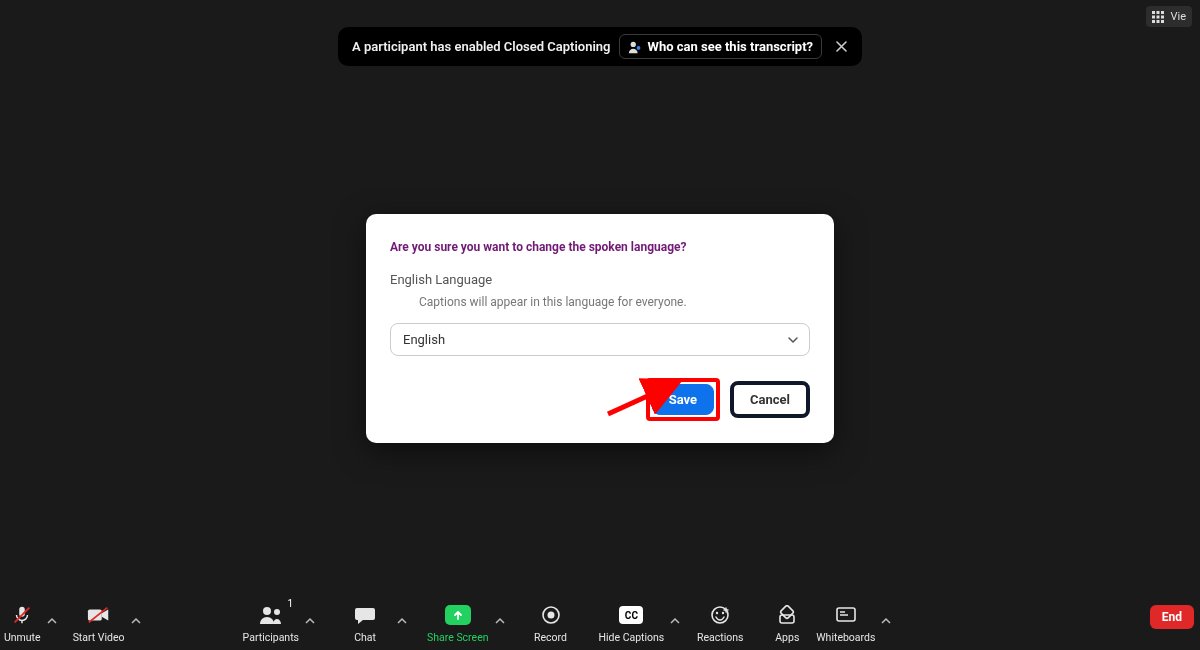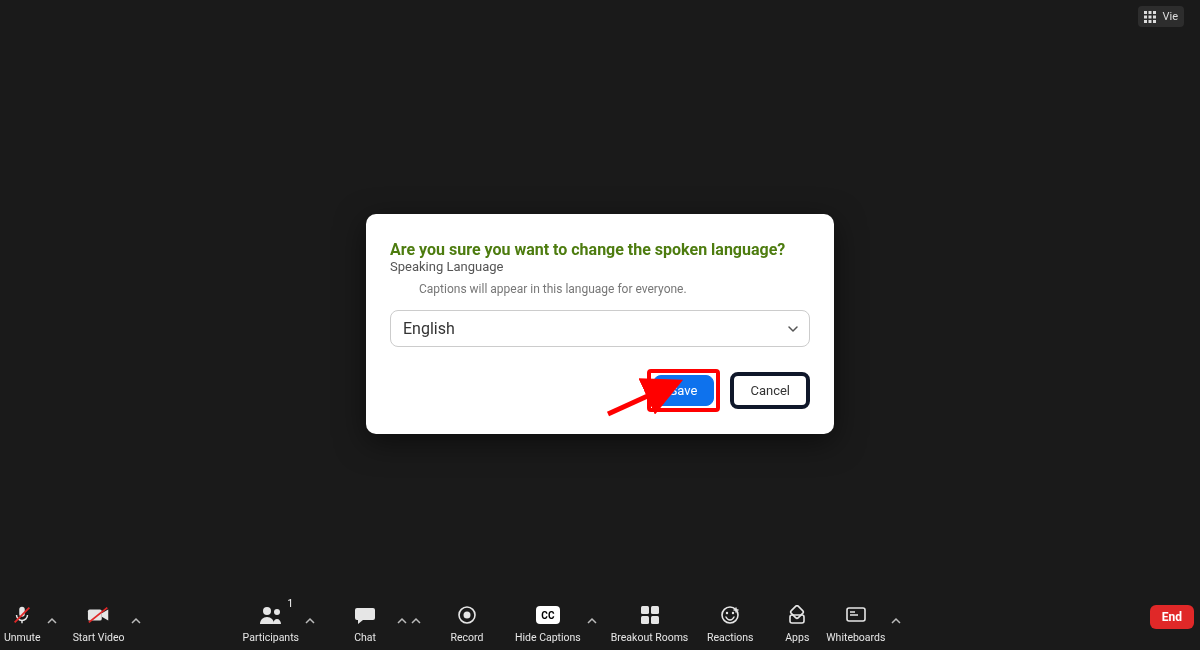--- a/index.html
+++ b/index.html
@@ -1,39 +1,39 @@
 <!DOCTYPE html>
 <html><head>
 <meta charset="utf-8">
 <style>
   *{box-sizing:border-box;margin:0;padding:0;font-family:-apple-system,BlinkMacSystemFont,"Segoe UI",Roboto,Helvetica,Arial,sans-serif;}
   html,body{width:1200px;height:650px;overflow:hidden;background:#1a1a1a;color:#fff;}
   .stage{position:relative;width:1200px;height:650px;background:#1a1a1a;}
 
   
-  .view-pill{position:absolute;top:6px;right:16px;display:flex;align-items:center;gap:6px;background:#2d2d2d;color:#ddd;font-size:11px;padding:4px 6px;border-radius:4px;}
+  .view-pill{position:absolute;top:6px;right:8px;display:flex;align-items:center;gap:6px;background:#2d2d2d;color:#ddd;font-size:11px;padding:4px 6px;border-radius:4px;}
   .view-pill svg{display:block;}
 
   
   .notif{position:absolute;top:27px;left:50%;transform:translateX(-50%);display:flex;align-items:center;gap:8px;background:#000;border-radius:10px;padding:7px 10px 7px 14px;font-size:13px;}
   .notif .msg{color:#f0f0f0;font-weight:600;}
   .who-box{display:flex;align-items:center;gap:6px;padding:4px 8px;border:1px solid #3a3a3a;border-radius:6px;}
   .who-box .who-text{font-weight:700;color:#fff;font-size:13px;}
   .person-icon{width:14px;height:14px;}
   .close-x{width:22px;height:22px;display:flex;align-items:center;justify-content:center;color:#ccc;font-size:14px;cursor:pointer;border-radius:4px;}
 
   
   .dialog{position:absolute;left:366px;top:214px;width:468px;background:#fff;color:#222;border-radius:10px;padding:26px 24px 22px 24px;box-shadow:0 8px 30px rgba(0,0,0,0.5);}
-  .dialog h2{font-size:16px;font-weight:700;color:#4d7c0f;}
+  .dialog h2{font-size:12px;font-weight:700;color:#701a75;margin-bottom:18px;}
   .section-label{font-size:13px;color:#555;margin-bottom:8px;}
   .help-text{font-size:12px;color:#777;margin-bottom:14px;margin-left:29px;}
-  .select{position:relative;width:100%;border:1px solid #ccc;border-radius:8px;padding:8px 34px 8px 12px;font-size:16px;color:#333;background:#fff;cursor:pointer;}
+  .select{position:relative;width:100%;border:1px solid #ccc;border-radius:8px;padding:8px 34px 8px 12px;font-size:13px;color:#333;background:#fff;cursor:pointer;}
   .select .chev{position:absolute;right:10px;top:50%;transform:translateY(-50%);}
   .dialog-actions{display:flex;justify-content:flex-end;gap:10px;margin-top:22px;align-items:center;}
-  .btn{font-size:13px;padding:7px 16px;border-radius:8px;cursor:pointer;font-weight:400;}
+  .btn{font-size:13px;padding:7px 16px;border-radius:8px;cursor:pointer;font-weight:700;}
   .btn-primary{background:#0e72ed;color:#fff;border:1px solid #0e72ed;}
   .btn-secondary{background:#fff;color:#333;border:4px solid #0f172a;}
   .highlight-frame{border:4px solid #ff0000;padding:2px;border-radius:4px;display:inline-flex;}
 
   
   .arrow{position:absolute;pointer-events:none;}
 
   
   .toolbar{position:absolute;left:0;right:0;bottom:0;height:58px;background:#1a1a1a;display:flex;align-items:flex-end;padding:0 6px 2px 0;}
   .tb-item{position:relative;display:flex;flex-direction:column;align-items:center;justify-content:flex-end;color:#e6e6e6;font-size:10.5px;cursor:pointer;padding:0 4px 4px 4px;height:54px;min-width:60px;}
@@ -62,24 +62,40 @@
         <rect x="0" y="4.5" width="3" height="3" fill="#ddd"></rect>
         <rect x="4.5" y="4.5" width="3" height="3" fill="#ddd"></rect>
         <rect x="9" y="4.5" width="3" height="3" fill="#ddd"></rect>
         <rect x="0" y="9" width="3" height="3" fill="#ddd"></rect>
         <rect x="4.5" y="9" width="3" height="3" fill="#ddd"></rect>
         <rect x="9" y="9" width="3" height="3" fill="#ddd"></rect>
       </svg>
     <span>Vie</span>
   </div>
 
+  <div class="notif">
+    <span class="msg">A participant has enabled Closed Captioning</span>
+    <div class="who-box">
+      <svg class="person-icon" viewBox="0 0 16 16">
+          <circle cx="6" cy="5" r="3" fill="#ddd"></circle>
+          <path d="M1 15c0-3 2.5-5 5-5s5 2 5 5" fill="#ddd"></path>
+          <circle cx="12" cy="9" r="2.2" fill="#3b82f6"></circle>
+        </svg>
+      <span class="who-text">Who can see this transcript?</span>
+    </div>
+    <div class="close-x">
+      <svg width="11" height="11" viewBox="0 0 11 11">
+          <path d="M1 1 L10 10 M10 1 L1 10" stroke="#ccc" stroke-width="1.6" stroke-linecap="round"></path>
+        </svg>
+    </div>
+  </div>
 
   <div class="dialog">
     <h2>Are you sure you want to change the spoken language?</h2>
-    <div class="section-label">Speaking Language</div>
+    <div class="section-label">English Language</div>
     <div class="help-text">Captions will appear in this language for everyone.</div>
     <div class="select">
       <span>English</span>
       <svg class="chev" width="12" height="12" viewBox="0 0 12 12">
           <path d="M2 4 L6 8 L10 4" stroke="#555" stroke-width="1.5" fill="none" stroke-linecap="round" stroke-linejoin="round"></path>
         </svg>
     </div>
     <div class="dialog-actions">
       <span class="highlight-frame">
         <button class="btn btn-primary">Save</button>
@@ -160,20 +176,30 @@
           </svg>
         </div>
       <span class="lbl">Chat</span>
     </div>
     <div class="tb-caret">
         <svg width="10" height="10" viewBox="0 0 10 10">
           <path d="M1 7 L5 3 L9 7" stroke="#bbb" stroke-width="1.5" fill="none"></path>
         </svg>
       </div>
 
+    <div class="tb-item green" style="margin-left:14px;">
+      <div class="ico">
+          <div class="share-badge">
+            <svg width="12" height="12" viewBox="0 0 12 12">
+              <path d="M6 10 V3 M3 6 L6 3 L9 6" stroke="#fff" stroke-width="1.8" fill="none" stroke-linecap="round" stroke-linejoin="round"></path>
+            </svg>
+          </div>
+        </div>
+      <span class="lbl">Share Screen</span>
+    </div>
     <div class="tb-caret">
         <svg width="10" height="10" viewBox="0 0 10 10">
           <path d="M1 7 L5 3 L9 7" stroke="#bbb" stroke-width="1.5" fill="none"></path>
         </svg>
       </div>
 
     <div class="tb-item" style="margin-left:14px;">
       <div class="ico">
           <svg width="20" height="20" viewBox="0 0 20 20">
             <circle cx="10" cy="10" r="8" fill="none" stroke="#e6e6e6" stroke-width="1.6"></circle>
@@ -188,31 +214,20 @@
           <div class="cc-badge">CC</div>
         </div>
       <span class="lbl">Hide Captions</span>
     </div>
     <div class="tb-caret">
         <svg width="10" height="10" viewBox="0 0 10 10">
           <path d="M1 7 L5 3 L9 7" stroke="#bbb" stroke-width="1.5" fill="none"></path>
         </svg>
       </div>
 
-    <div class="tb-item" style="margin-left:8px;">
-      <div class="ico">
-          <svg width="20" height="20" viewBox="0 0 20 20">
-            <rect x="1" y="1" width="8" height="8" rx="1.5" fill="#e6e6e6"></rect>
-            <rect x="11" y="1" width="8" height="8" rx="1.5" fill="#e6e6e6"></rect>
-            <rect x="1" y="11" width="8" height="8" rx="1.5" fill="#e6e6e6"></rect>
-            <rect x="11" y="11" width="8" height="8" rx="1.5" fill="#e6e6e6"></rect>
-          </svg>
-        </div>
-      <span class="lbl">Breakout Rooms</span>
-    </div>
 
     <div class="tb-item" style="margin-left:8px;">
       <div class="ico">
           <svg width="20" height="20" viewBox="0 0 20 20">
             <circle cx="10" cy="10" r="8" fill="none" stroke="#e6e6e6" stroke-width="1.6"></circle>
             <circle cx="7" cy="8" r="1.2" fill="#e6e6e6"></circle>
             <circle cx="13" cy="8" r="1.2" fill="#e6e6e6"></circle>
             <path d="M6 12c1 2 3 3 4 3s3-1 4-3" stroke="#e6e6e6" stroke-width="1.4" fill="none" stroke-linecap="round"></path>
             <path d="M16 3v4M14 5h4" stroke="#e6e6e6" stroke-width="1.4" stroke-linecap="round"></path>
           </svg>

